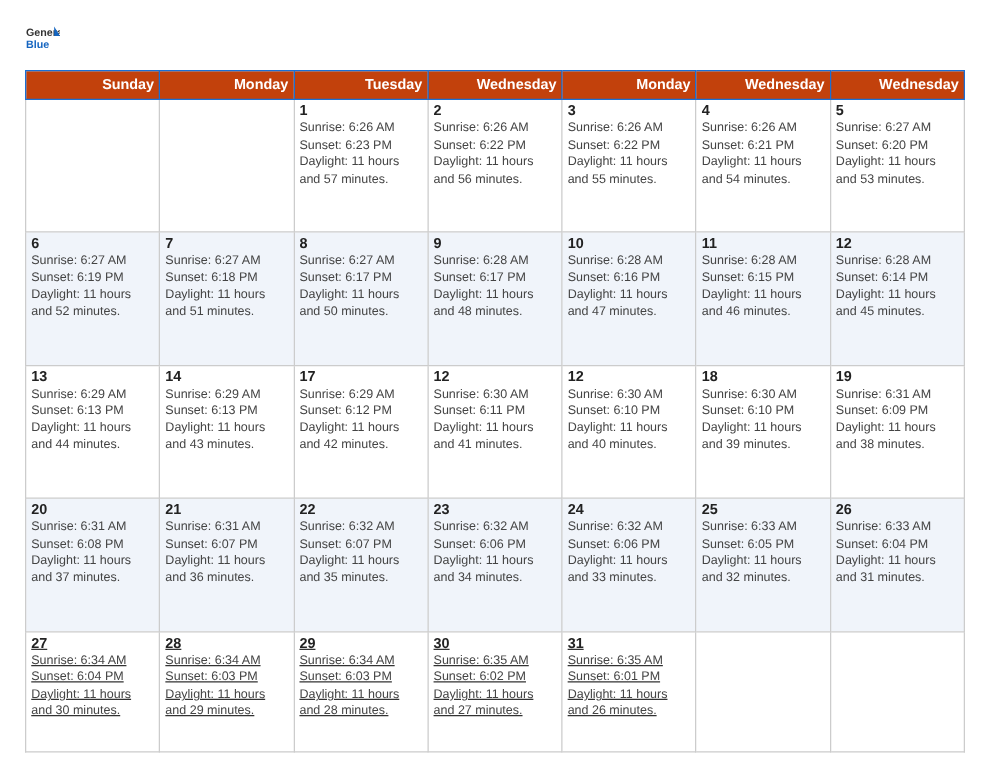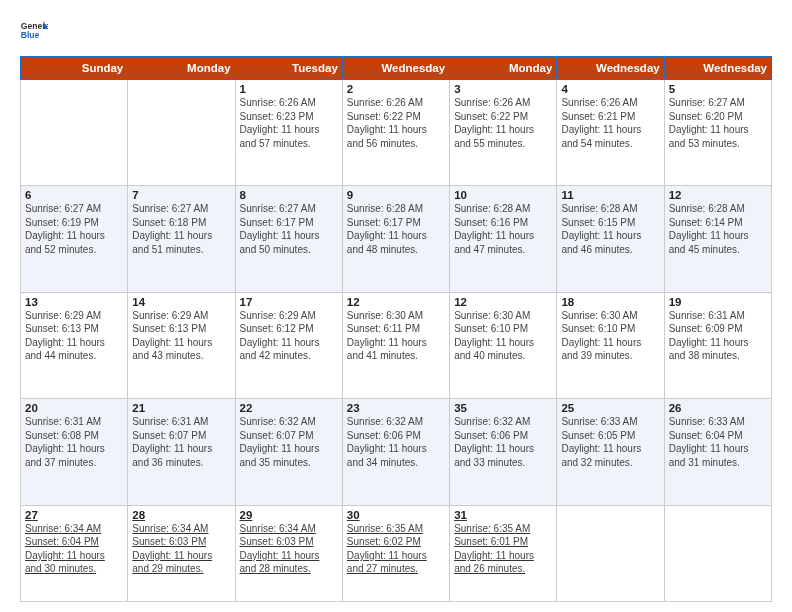--- a/index.html
+++ b/index.html
@@ -267,21 +267,21 @@
 Sunset: 6:07 PM
 Daylight: 11 hours and 35 minutes.</div>
           </td>
           <td>
             <span class="day-number">23</span>
             <div class="day-info" style="white-space: pre-line;">Sunrise: 6:32 AM
 Sunset: 6:06 PM
 Daylight: 11 hours and 34 minutes.</div>
           </td>
           <td>
-            <span class="day-number">35</span>
+            <span class="day-number">24</span>
             <div class="day-info" style="white-space: pre-line;">Sunrise: 6:32 AM
 Sunset: 6:06 PM
 Daylight: 11 hours and 33 minutes.</div>
           </td>
           <td>
             <span class="day-number">25</span>
             <div class="day-info" style="white-space: pre-line;">Sunrise: 6:33 AM
 Sunset: 6:05 PM
 Daylight: 11 hours and 32 minutes.</div>
           </td>

